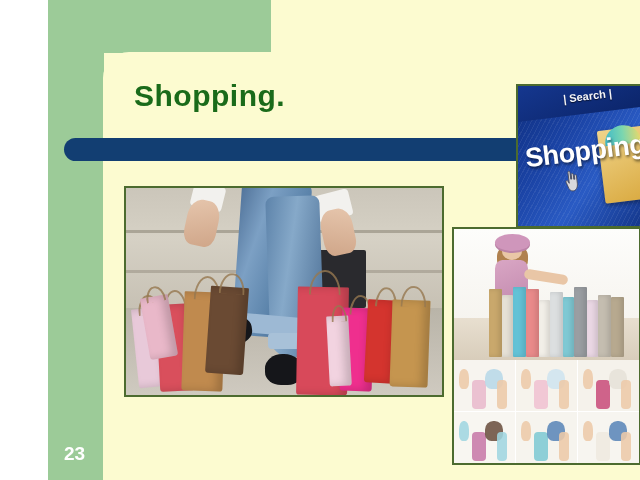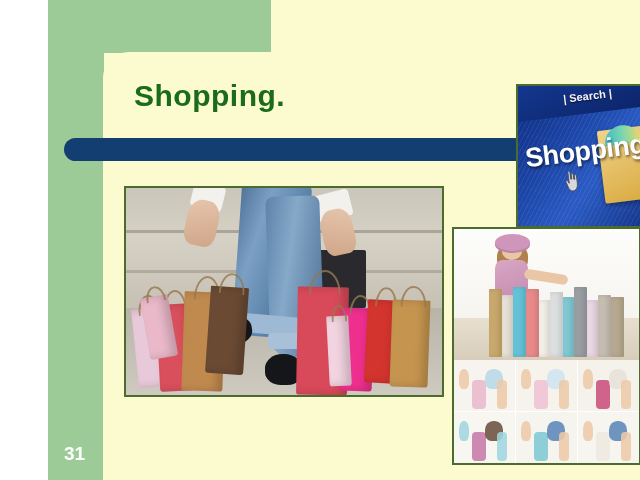--- a/index.html
+++ b/index.html
@@ -421,15 +421,15 @@
           <div class="cg-cell" style="background: rgb(247, 245, 240);">
             <div class="blob" style="background: rgb(237, 202, 168); left: 8%; top: 18%; width: 16%; height: 38%; border-radius: 45% 45% 35% 35%; opacity: 0.88;"></div>
             <div class="blob" style="background: rgb(239, 233, 223); left: 29%; top: 40%; width: 23%; height: 56%; border-radius: 4px; opacity: 0.88;"></div>
             <div class="blob" style="background: rgb(91, 134, 184); left: 50%; top: 18%; width: 30%; height: 38%; border-radius: 45% 45% 35% 35%; opacity: 0.88;"></div>
             <div class="blob" style="background: rgb(237, 202, 168); left: 71%; top: 40%; width: 16%; height: 56%; border-radius: 4px; opacity: 0.88;"></div>
           </div>
         </div>
     </div>
   </div>
 
-  <div class="page-number">31</div>
+  <div class="page-number">23</div>
 
 </div>
 
 </body></html>

